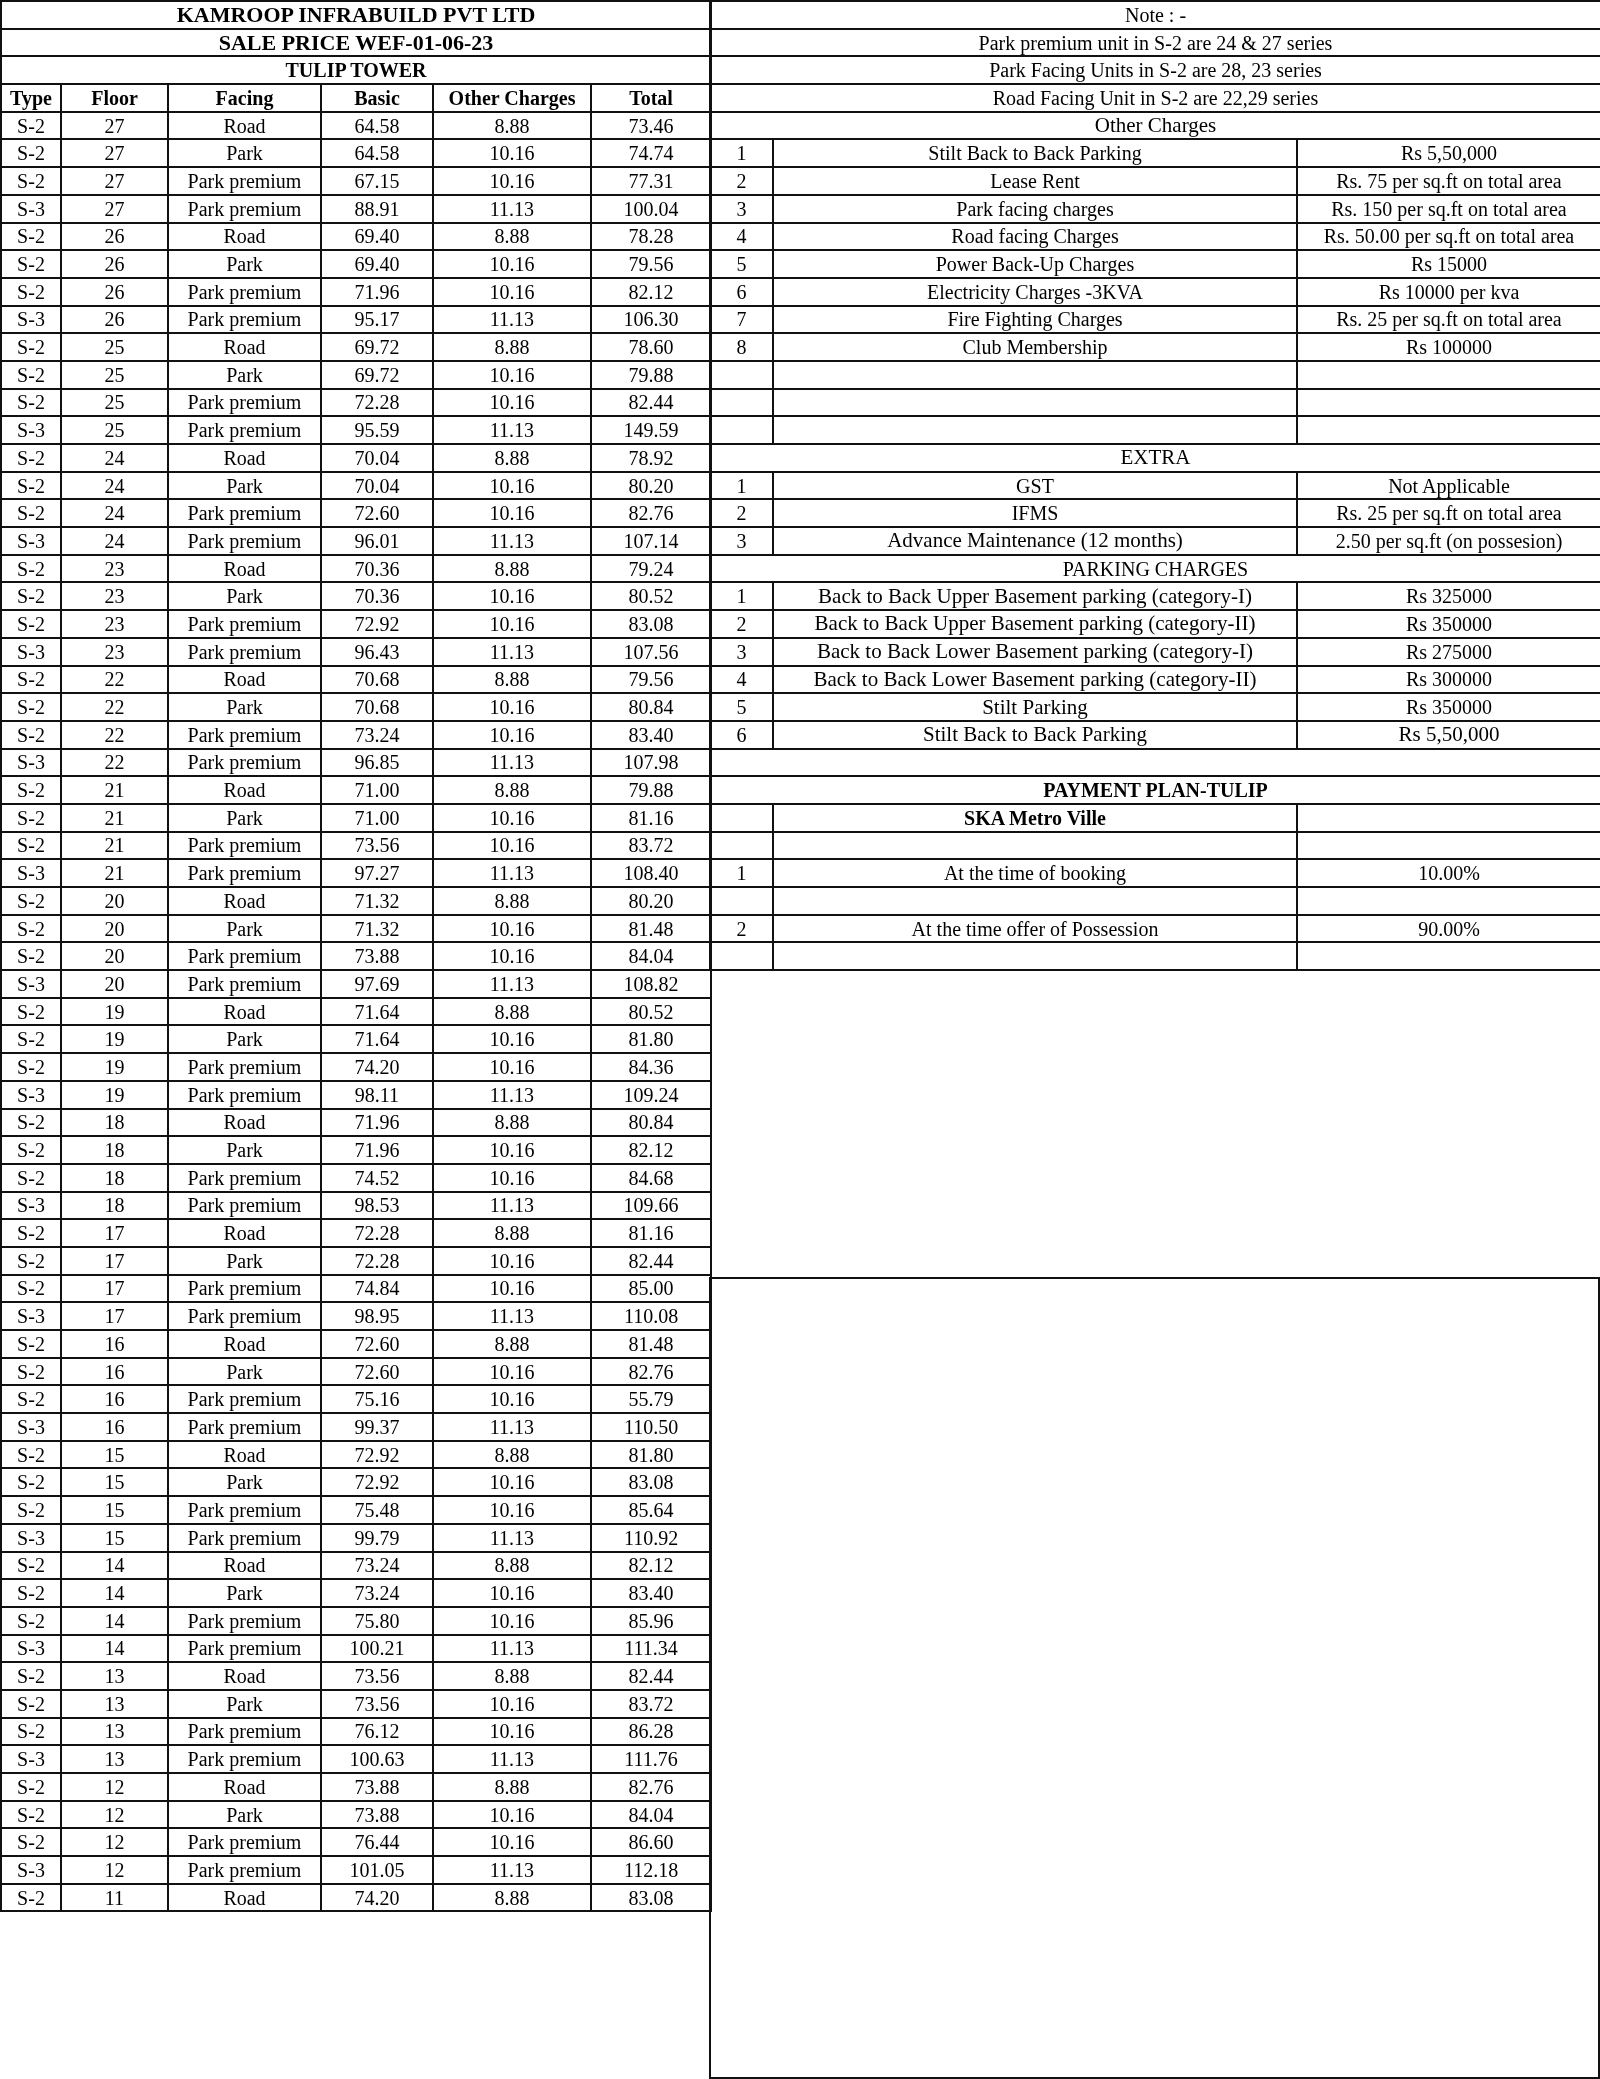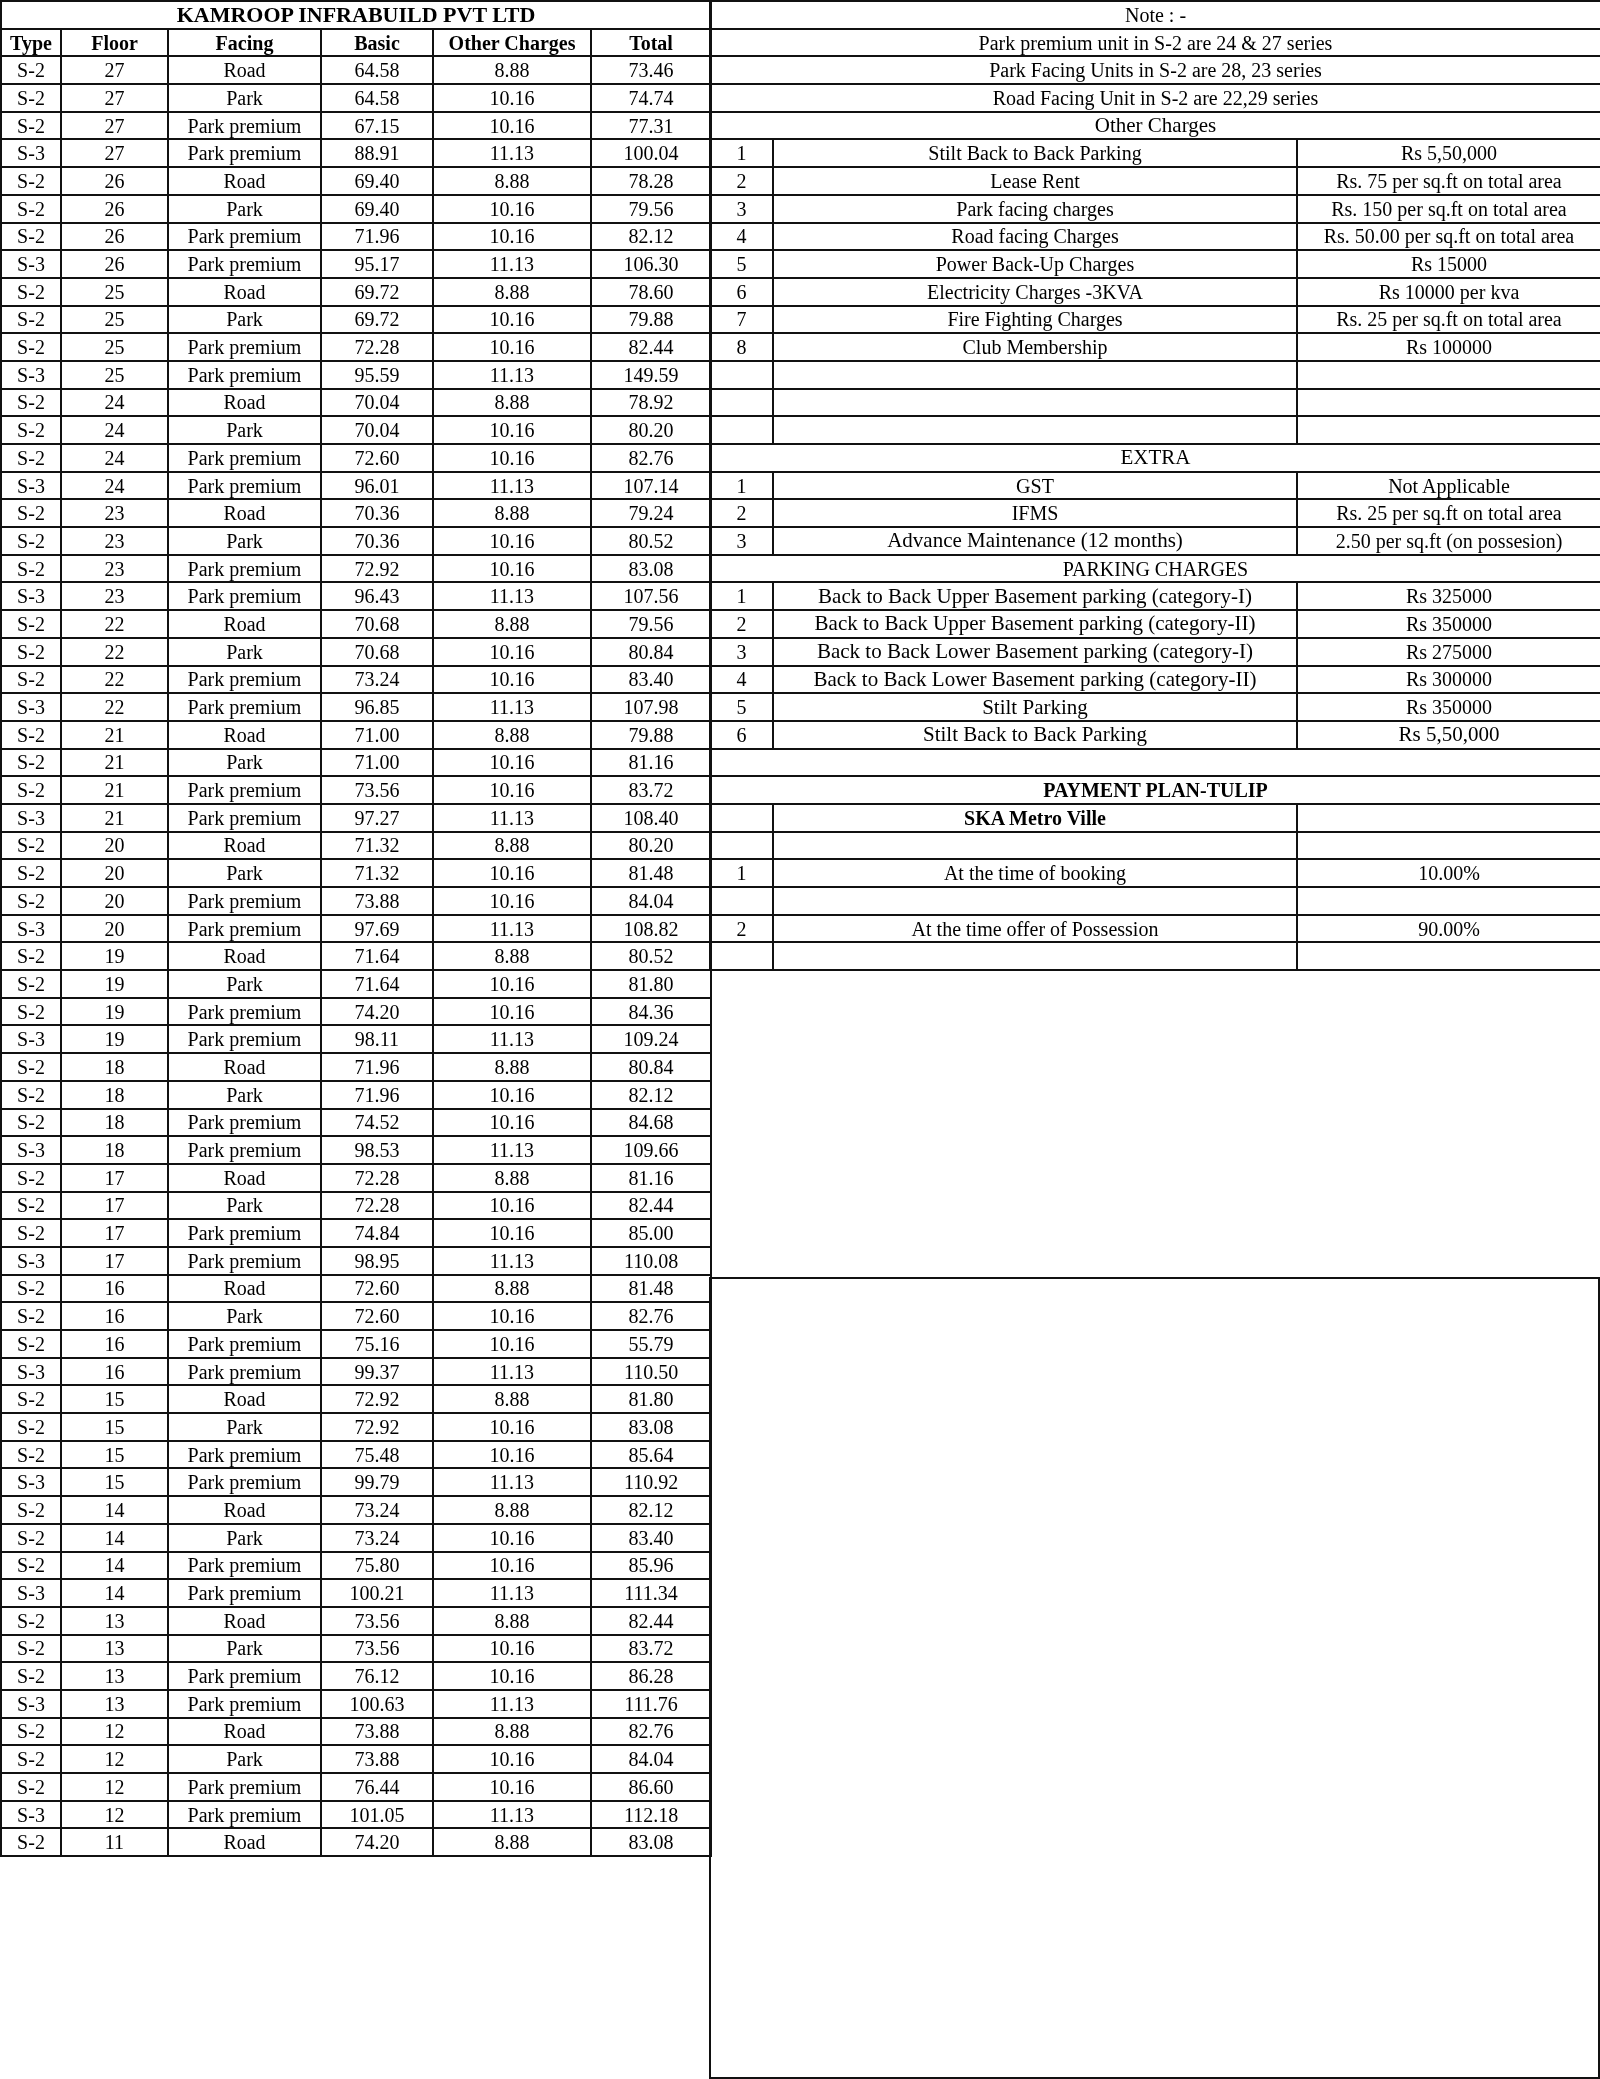--- a/index.html
+++ b/index.html
@@ -29,20 +29,26 @@
         <col style="width:153px">
       <col style="width:112px">
         <col style="width:158px">
         <col style="width:120px">
     </colgroup>
     <tbody id="left-body">
       <tr>
         <td colspan="6" class="bold big">KAMROOP INFRABUILD PVT LTD</td>
       </tr>
       <tr>
+        <td colspan="6" class="bold big">SALE PRICE WEF-01-06-23</td>
+      </tr>
+      <tr>
+        <td colspan="6" class="bold">TULIP TOWER</td>
+      </tr>
+      <tr>
         <td class="hdr">Type</td>
         <td class="hdr">Floor</td>
         <td class="hdr">Facing</td>
         <td class="hdr">Basic</td>
         <td class="hdr">Other Charges</td>
         <td class="hdr">Total</td>
       </tr>
 
     <tr>
           <td>S-2</td>

